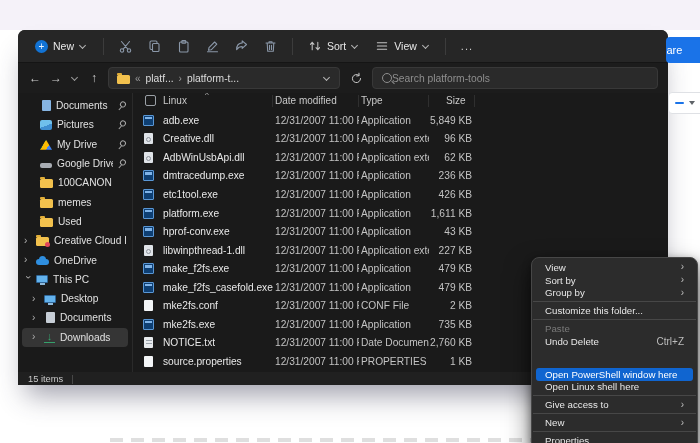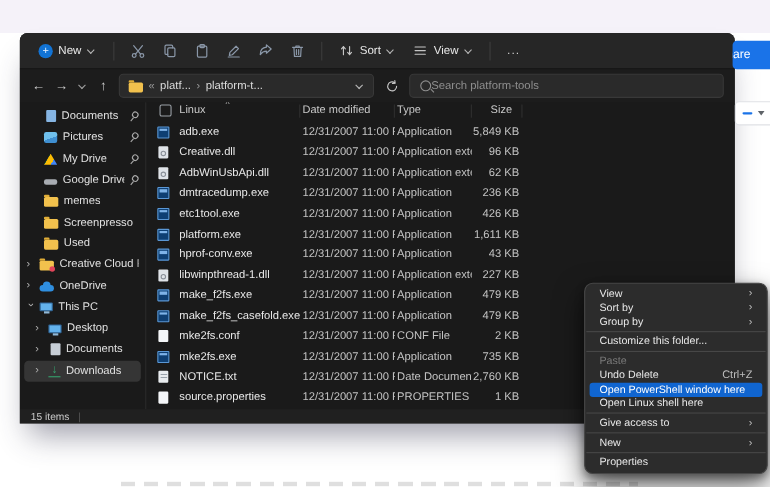--- a/index.html
+++ b/index.html
@@ -100,21 +100,21 @@
   .st-div{color:#555;}
 
   
   .ctx{position:absolute;left:531px;top:257px;width:167px;background:#2c2c2c;border:1px solid #474747;border-radius:8px;
     padding:3px 0;box-shadow:0 12px 26px rgba(0,0,0,.55),0 3px 8px rgba(0,0,0,.4);font-size:9.7px;color:#e8e8e8;z-index:6;box-sizing:border-box;}
   .mi{height:12.8px;display:flex;align-items:center;padding:0 9px;margin:0 4px;border-radius:3px;}
   .mi .lbl{flex:1;white-space:nowrap;overflow:hidden;}
   .mi .sub{color:#bdbdbd;font-size:10px;line-height:10px;}
   .mi .sc{color:#bdbdbd;font-size:10px;}
   .mi.dis{color:#7a7a7a;}
-  .mi.hl{background:#1065d0;color:#fff;}
+  .mi.hl{background:#1065d0;color:#fff;margin-top:20px;}
   .msep{height:1px;background:#474747;margin:2px 1px;}
 
   
   .share-btn{position:absolute;top:37px;left:666px;width:42px;height:26px;background:#1a73e8;border-radius:4px;color:#fff;
     font-size:11px;display:flex;align-items:center;overflow:hidden;}
   .share-btn span{margin-left:-13px;white-space:nowrap;}
   .float-widget{position:absolute;top:92px;left:668px;width:40px;height:22px;background:#fff;border:1px solid #dfe1e5;border-radius:4px;
     display:flex;align-items:center;gap:5px;padding:0 6px;box-sizing:border-box;}
   .fw-dash{width:9px;height:2px;background:#1a73e8;border-radius:1px;}
   .fw-caret{width:0;height:0;border-left:3px solid transparent;border-right:3px solid transparent;border-top:4px solid #5f6368;}
@@ -234,25 +234,25 @@
           <span class="sb-lbl">My Drive</span>
           <span class="pin" data-pinned="true"></span>
         </div>
         <div class="sb-item lv0">
           <span class="sb-ico" data-icon="drive"></span>
           <span class="sb-lbl">Google Drive</span>
           <span class="pin" data-pinned="true"></span>
         </div>
         <div class="sb-item lv0">
           <span class="sb-ico" data-icon="folder"></span>
+          <span class="sb-lbl">100CANON</span>
+        </div>
+        <div class="sb-item lv0">
+          <span class="sb-ico" data-icon="folder"></span>
           <span class="sb-lbl">memes</span>
-        </div>
-        <div class="sb-item lv0">
-          <span class="sb-ico" data-icon="folder"></span>
-          <span class="sb-lbl">Screenpresso</span>
         </div>
         <div class="sb-item lv0">
           <span class="sb-ico" data-icon="folder"></span>
           <span class="sb-lbl">Used</span>
         </div>
         <div class="sb-item lv1">
           <span class="chev" data-expand="right">›</span>
           <span class="sb-ico" data-icon="creative-cloud"></span>
           <span class="sb-lbl">Creative Cloud F</span>
         </div>

